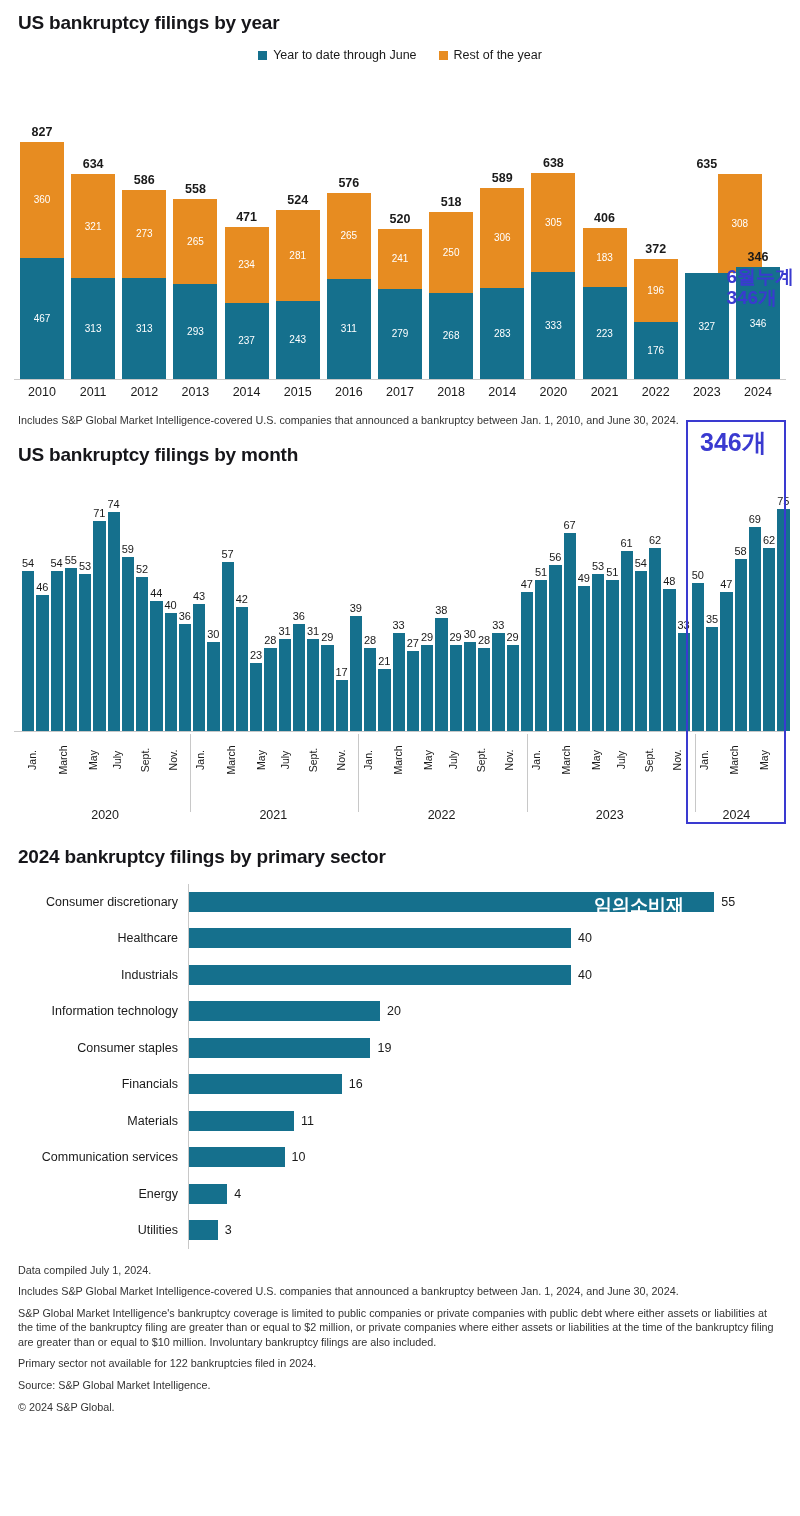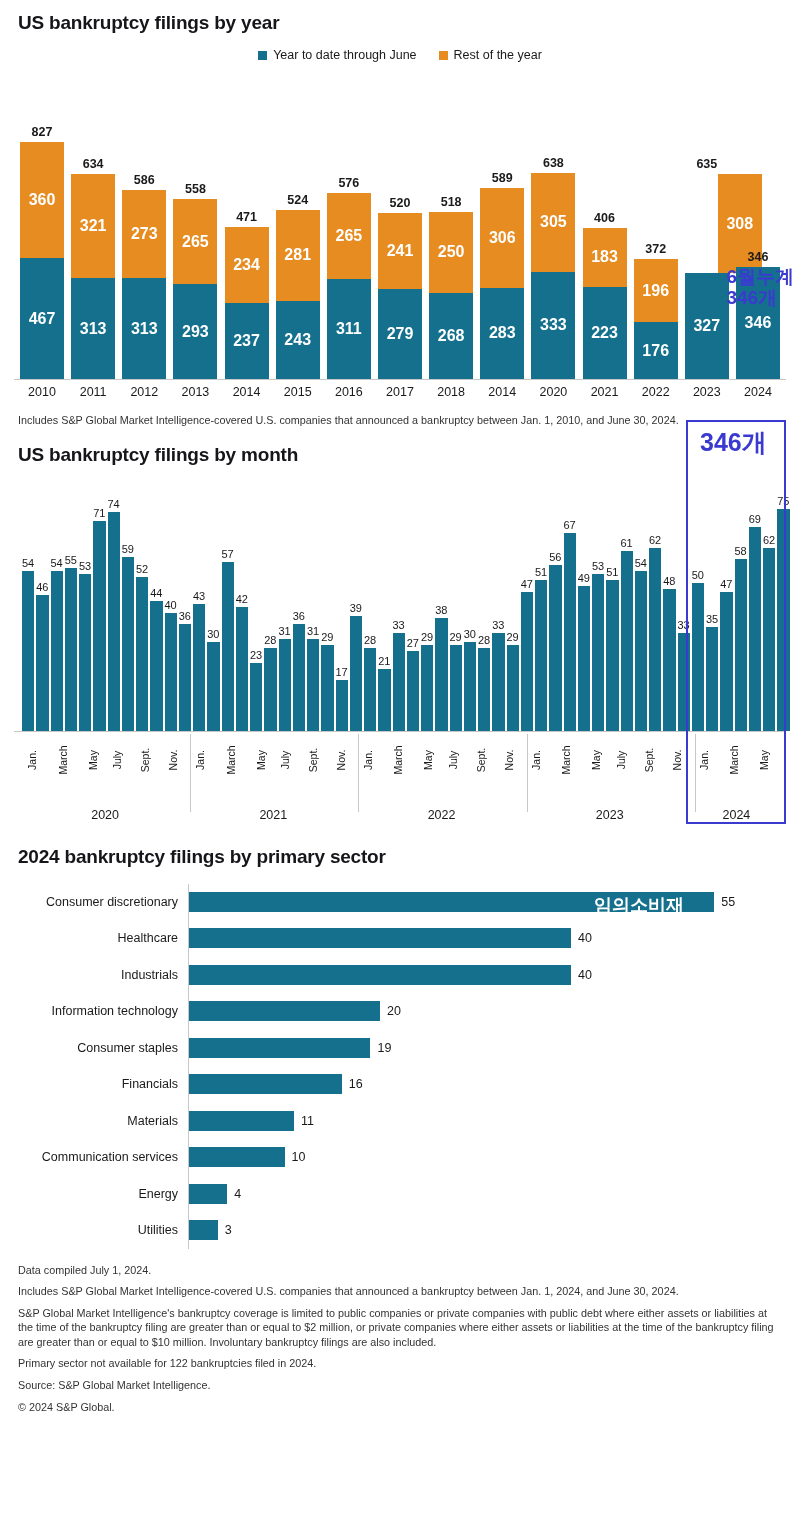--- a/index.html
+++ b/index.html
@@ -65,22 +65,21 @@
     display: flex;
     flex-direction: column;
     justify-content: flex-start;
   }
   .seg {
     width: 100%;
     display: flex;
     align-items: center;
     justify-content: center;
     color: #ffffff;
-    font-size: 16px;
-    font-weight: bold;
+    font-size: 10px;
   }
   .seg-rest { background: #e78c21; }
   .seg-ytd  { background: #15708d; }
   .c1-axis {
     display: flex;
     justify-content: space-between;
     padding: 0 6px;
     margin-top: 5px;
   }
   .c1-axis div {
@@ -298,21 +297,21 @@
         <div class="c1-col">
           <div class="c1-total">576</div>
           <div class="c1-bar">
             <div class="seg seg-rest" style="height: 85.5227px;">265</div>
             <div class="seg seg-ytd" style="height: 100.368px;">311</div>
           </div>
         </div>
         <div class="c1-col">
           <div class="c1-total">520</div>
           <div class="c1-bar">
-            <div class="seg seg-rest" style="height: 76px; text-align: center;">241</div>
+            <div class="seg seg-rest" style="height: 60px; text-align: center;">241</div>
             <div class="seg seg-ytd" style="height: 90.0409px;">279</div>
           </div>
         </div>
         <div class="c1-col">
           <div class="c1-total">518</div>
           <div class="c1-bar">
             <div class="seg seg-rest" style="height: 80.6818px;">250</div>
             <div class="seg seg-ytd" style="height: 86.4909px;">268</div>
           </div>
         </div>

